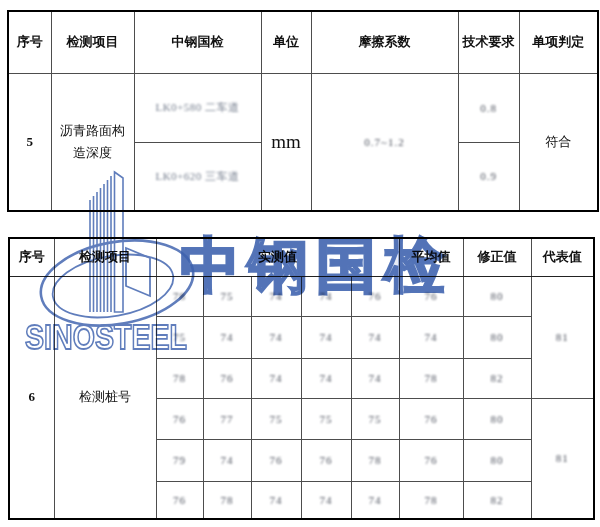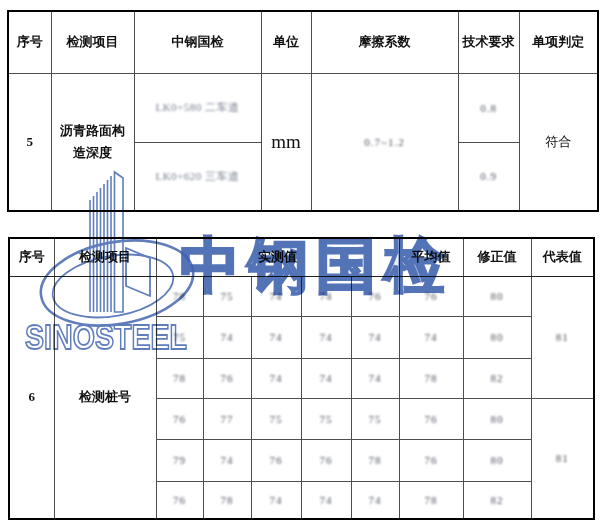--- a/index.html
+++ b/index.html
@@ -16,21 +16,21 @@
   #top-table{left:7px;top:10px;width:590px;border:2px solid #000;}
   #top-table tr.hdr{height:62px;}
   #top-table tr.sub{height:69px;}
 
   
   #bottom-table{left:8px;top:237px;width:585px;border:2px solid #000;}
   #bottom-table th{border-bottom:1.5px solid #222;}
   #bottom-table tr.hdr{height:38px;}
 
   .seq{font-weight:bold;}
-  .item-cell{line-height:1.7;padding:6px 8px;font-weight:bold;}
+  .item-cell{line-height:1.7;padding:6px 8px;}
   .unit-cell{font-size:19px;}
 
   
   .bv{color:#4b505c;filter:blur(1.2px);font-size:11px;letter-spacing:1px;}
   .station{color:#737c8c;filter:blur(1.1px);font-size:11px;letter-spacing:0.5px;white-space:nowrap;}
 
   
   .watermark{position:absolute;left:0;top:0;width:600px;height:527px;
     pointer-events:none;mix-blend-mode:multiply;z-index:5;}
   #wm-cn{

